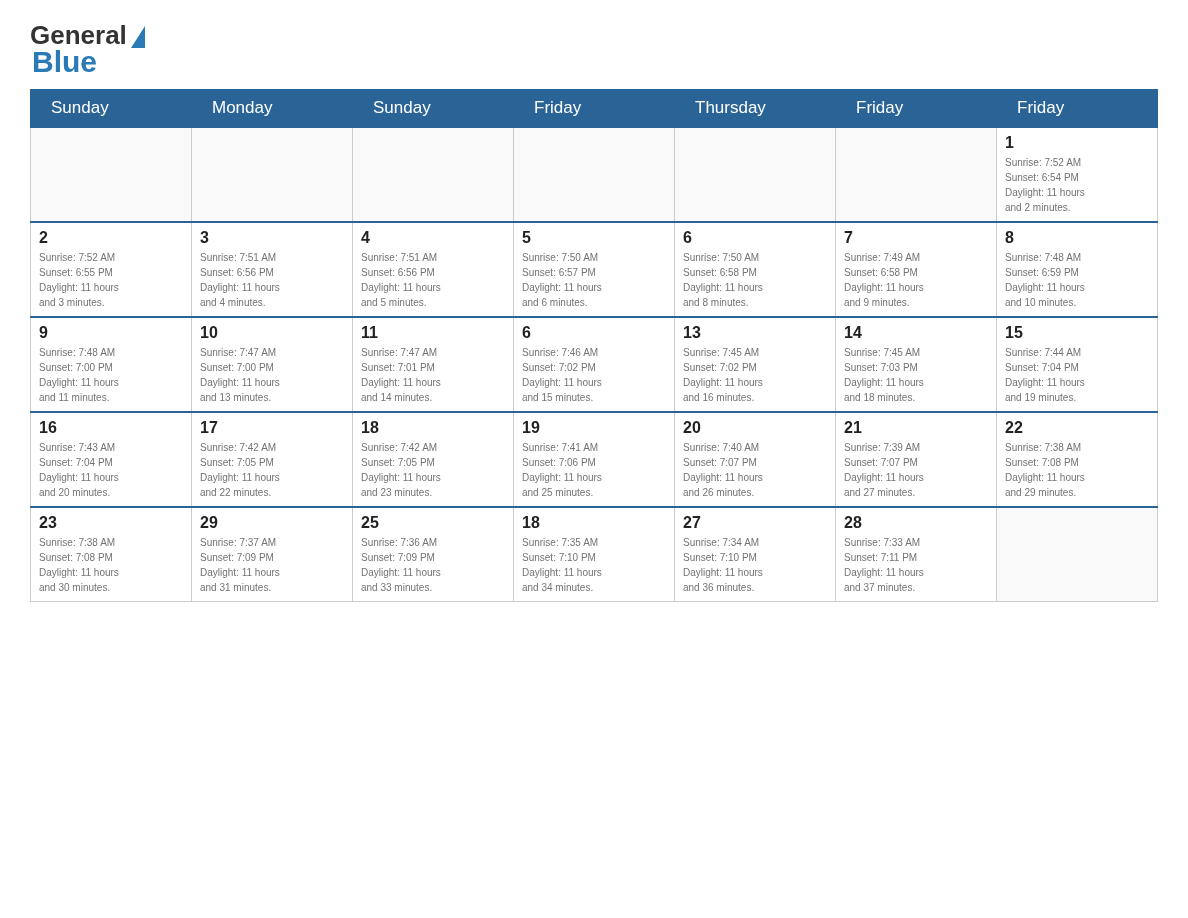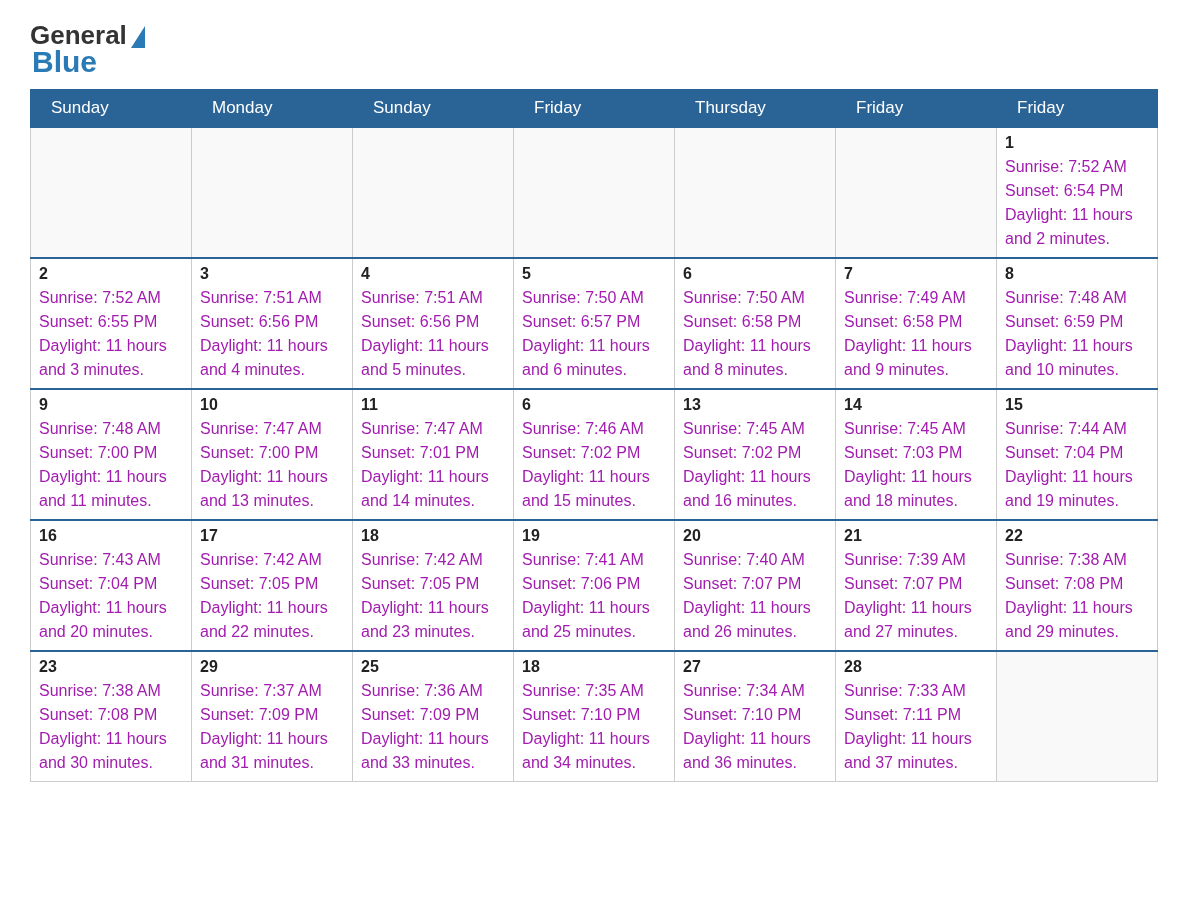--- a/index.html
+++ b/index.html
@@ -90,22 +90,22 @@
       border-top: 2px solid #2a6496;
     }
     .day-num {
       font-size: 16px;
       font-weight: bold;
       color: #222;
       display: block;
       margin-bottom: 3px;
     }
     .day-info {
-      font-size: 16px;
-      color: #a21caf;
+      font-size: 10px;
+      color: #737373;
       line-height: 1.5;
     }
     .empty-cell {
       background: #f9f9f9;
     }
     td.empty-cell {
       border-top: 2px solid #2a6496;
     }
   </style>
 </head>

